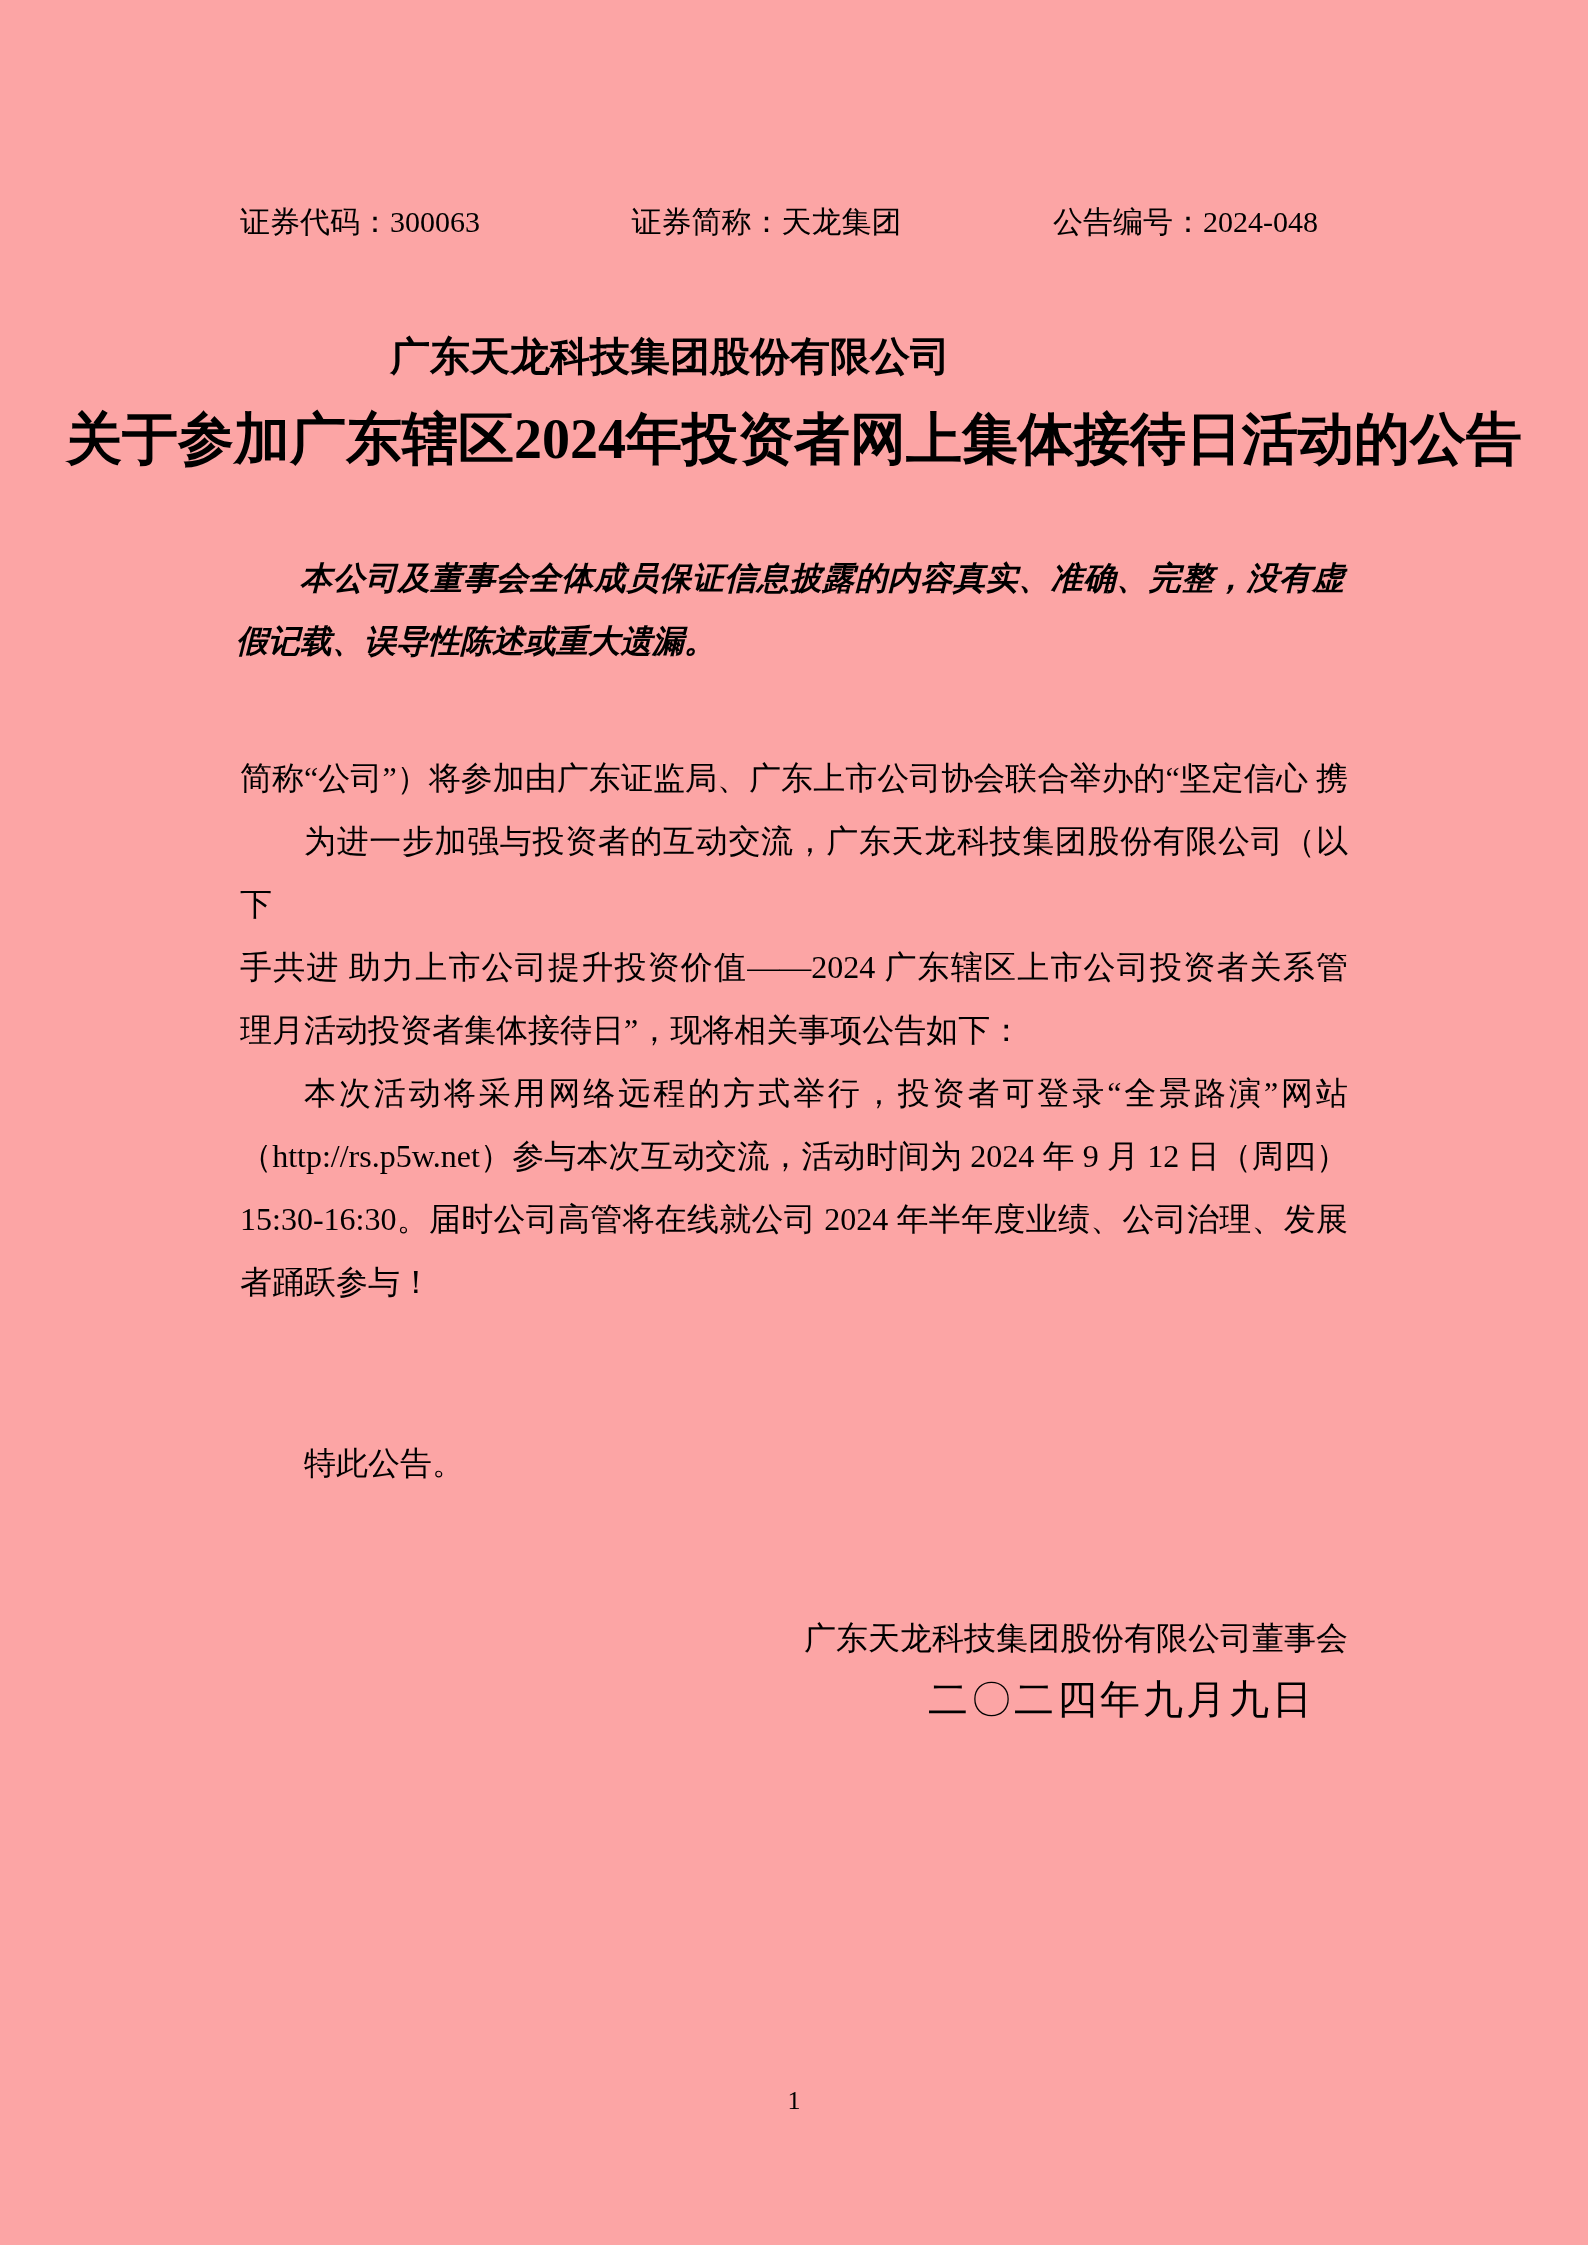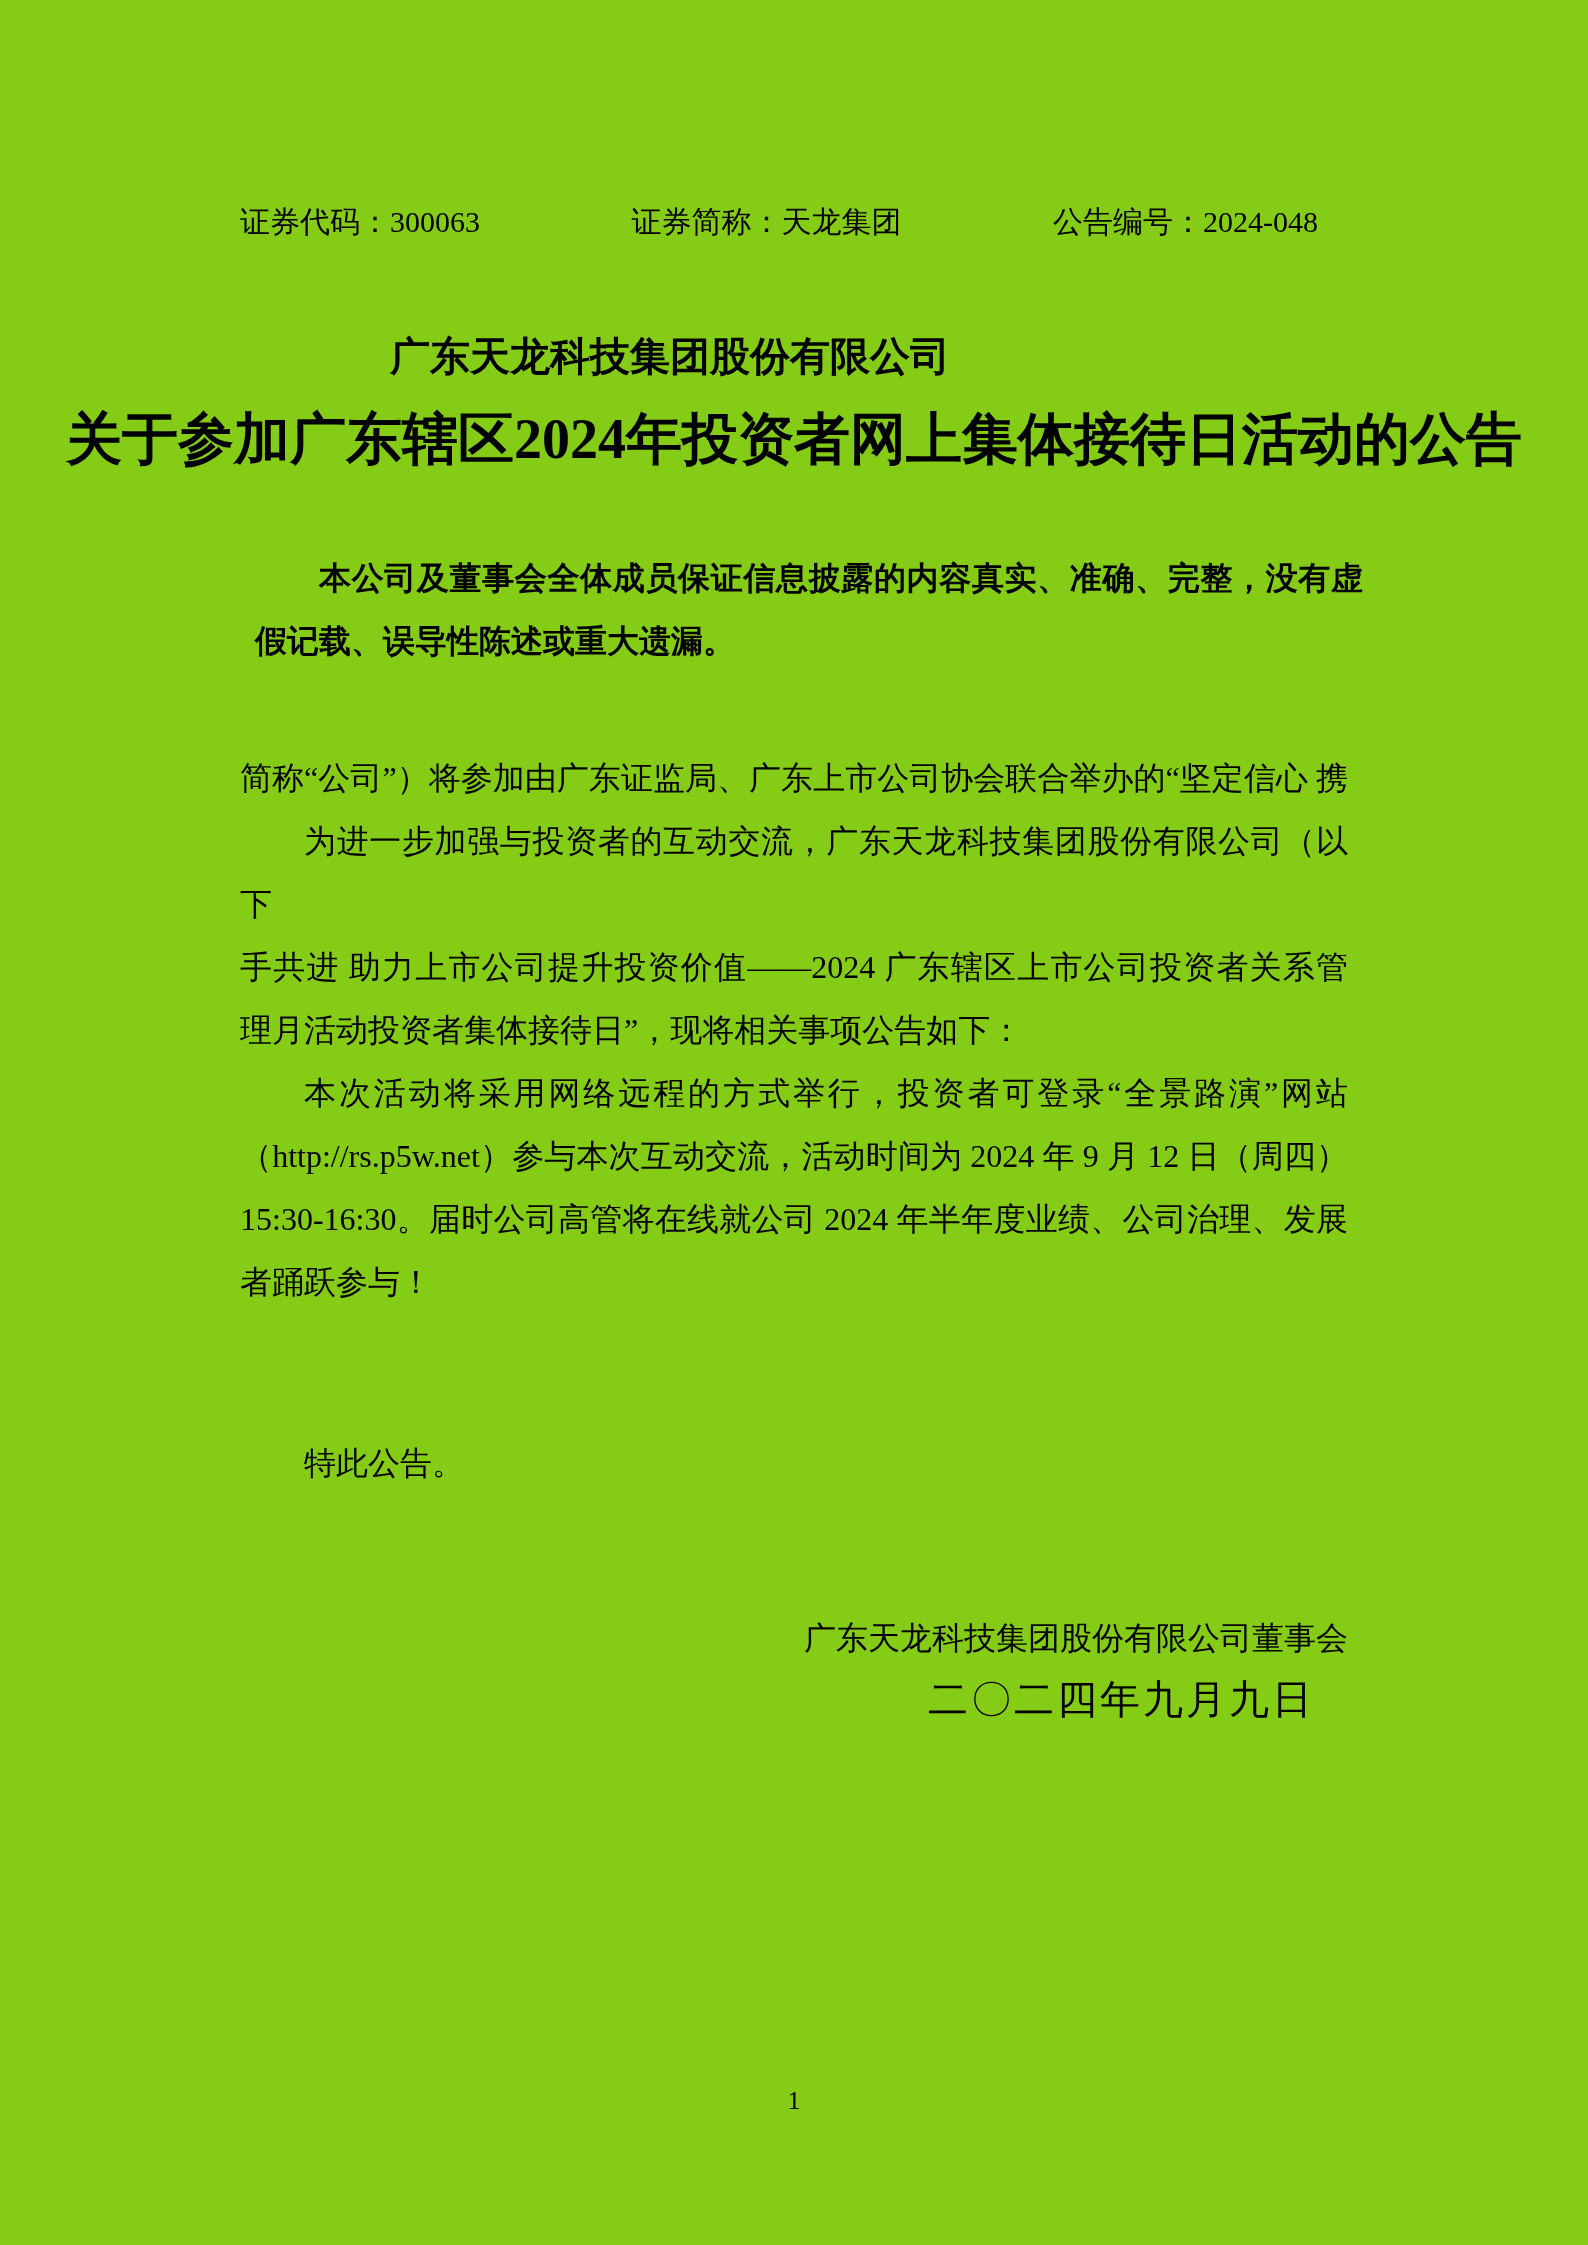--- a/index.html
+++ b/index.html
@@ -4,21 +4,21 @@
 <style>
   html, body {
     margin: 0;
     padding: 0;
     background: #ffffff;
   }
   .page {
     position: relative;
     width: 1588px;
     height: 2245px;
-    background: #84cc16;
+    background: #fca5a5;
     color: #000000;
     font-family: "Liberation Serif", "DejaVu Serif", serif;
     overflow: hidden;
   }
   
   .header-row {
     position: absolute;
     left: 240px;
     top: 203px;
     width: 1108px;
@@ -49,26 +49,27 @@
     width: 1588px;
     margin: 0;
     text-align: center;
     font-size: 56px;
     line-height: 52px;
     font-weight: bold;
   }
   
   .statement {
     position: absolute;
-    left: 255px;
+    left: 236px;
     top: 547px;
     width: 1108px;
     font-size: 32px;
     line-height: 63px;
     font-weight: bold;
+    font-style: italic;
   }
   
   .body-text {
     position: absolute;
     left: 240px;
     top: 747px;
     width: 1108px;
     font-size: 32px;
     line-height: 63px;
   }

